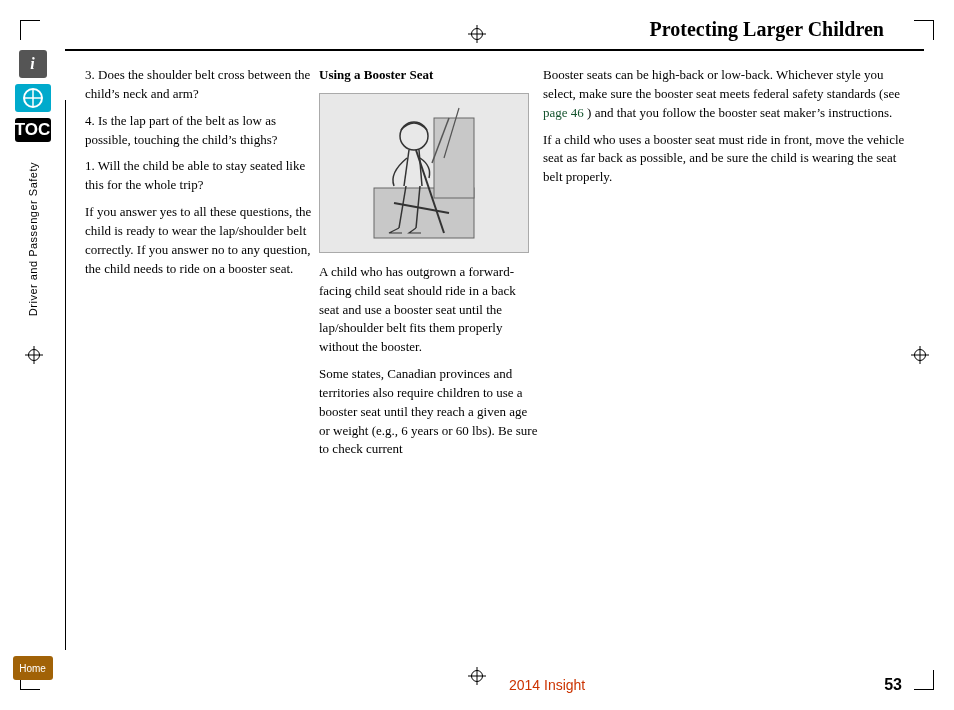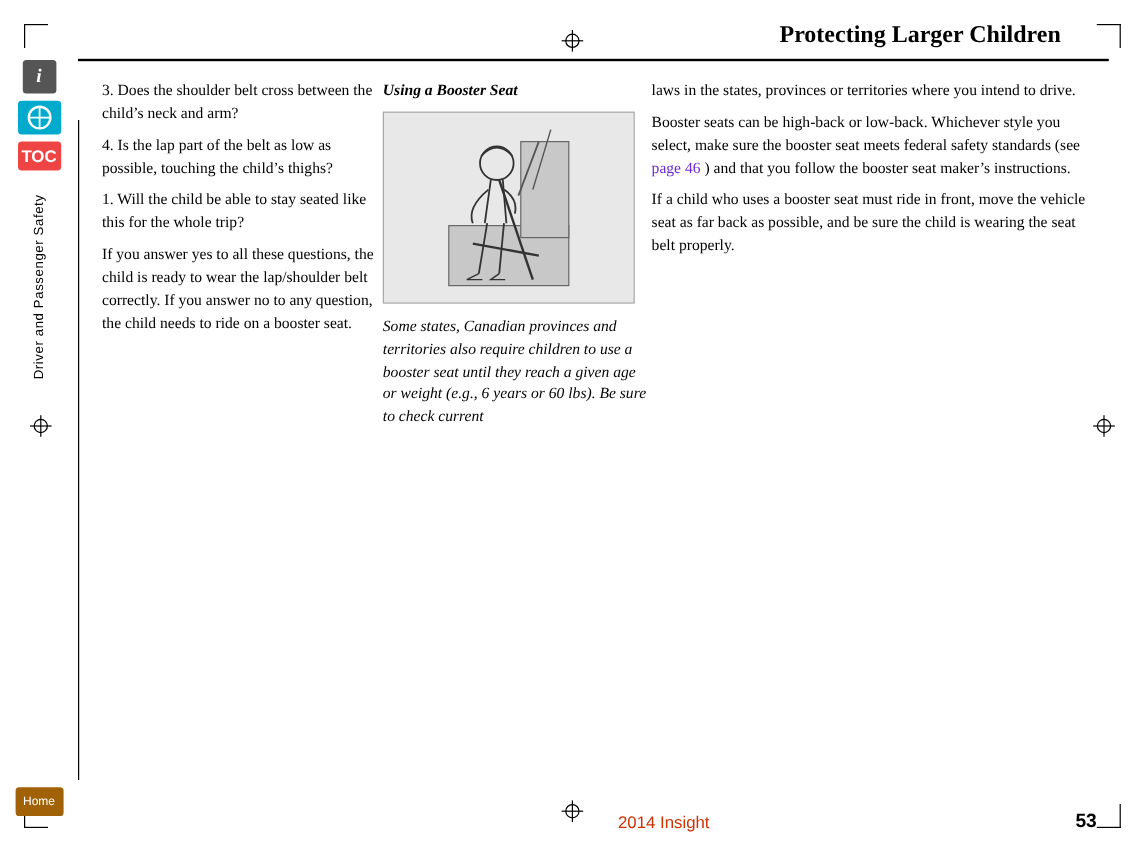--- a/index.html
+++ b/index.html
@@ -97,27 +97,27 @@
       border-radius: 3px;
       display: flex;
       align-items: center;
       justify-content: center;
       margin-bottom: 6px;
     }
 
     .sidebar-icon-toc {
       width: 36px;
       height: 24px;
-      background: #ef4444;
+      background: #000000;
       border-radius: 3px;
       display: flex;
       align-items: center;
       justify-content: center;
       color: #fff;
-      font-size: 14px;
+      font-size: 17px;
       font-weight: bold;
       font-family: Arial, sans-serif;
       margin-bottom: 10px;
     }
 
     .sidebar-vertical-text {
       writing-mode: vertical-rl;
       transform: rotate(180deg);
       font-size: 11px;
       color: #000;
@@ -186,32 +186,31 @@
     }
 
     .col-left {
       width: 230px;
       flex-shrink: 0;
     }
 
     .col-middle {
       width: 220px;
       flex-shrink: 0;
-      font-style: italic;
     }
 
     .col-right {
       flex: 1;
     }
 
     
     p { margin-bottom: 8px; line-height: 1.45; }
 
     .link-text {
-      color: #6d28d9;
+      color: #14532d;
     }
 
     
     .booster-image-box {
       border: 1px solid #aaa;
       background: #e8e8e8;
       width: 210px;
       height: 160px;
       display: flex;
       align-items: center;
@@ -229,21 +228,21 @@
       font-size: 13px;
       font-weight: bold;
       margin-bottom: 8px;
     }
 
     
     .footer {
       position: absolute;
       bottom: 0;
       left: 65px;
-      right: 0;
+      right: 12px;
       height: 50px;
       display: flex;
       align-items: center;
       justify-content: space-between;
       padding: 0 40px 0 20px;
       border-top: none;
     }
 
     .footer-title {
       color: #cc3300;
@@ -351,25 +350,25 @@
           <path d="M76 88 L72 130" fill="none" stroke="#333" stroke-width="1.5"></path>
 
           <path d="M55 130 L45 135 L58 135" fill="none" stroke="#333" stroke-width="1.2"></path>
           <path d="M72 130 L65 135 L77 135" fill="none" stroke="#333" stroke-width="1.2"></path>
 
           <line x1="105" y1="20" x2="88" y2="65" stroke="#555" stroke-width="1.5"></line>
           <line x1="115" y1="10" x2="100" y2="60" stroke="#555" stroke-width="1.2"></line>
         </svg>
       </div>
 
+      <p>A child who has outgrown a forward-facing child seat should ride in a back seat and use a booster seat until the lap/shoulder belt fits them properly without the booster.</p>
       <p>Some states, Canadian provinces and territories also require children to use a booster seat until they reach a given age or weight (e.g., 6 years or 60 lbs). Be sure to check current</p>
     </div>
 
     <div class="col-right">
-      <p>laws in the states, provinces or territories where you intend to drive.</p>
       <p>
         <span>Booster seats can be high-back or low-back. Whichever style you select, make sure the booster seat meets federal safety standards (see</span>
         <span class="link-text">page 46</span>
         <span>) and that you follow the booster seat maker’s instructions.</span>
       </p>
       <p>If a child who uses a booster seat must ride in front, move the vehicle seat as far back as possible, and be sure the child is wearing the seat belt properly.</p>
     </div>
 
   </div>
 

